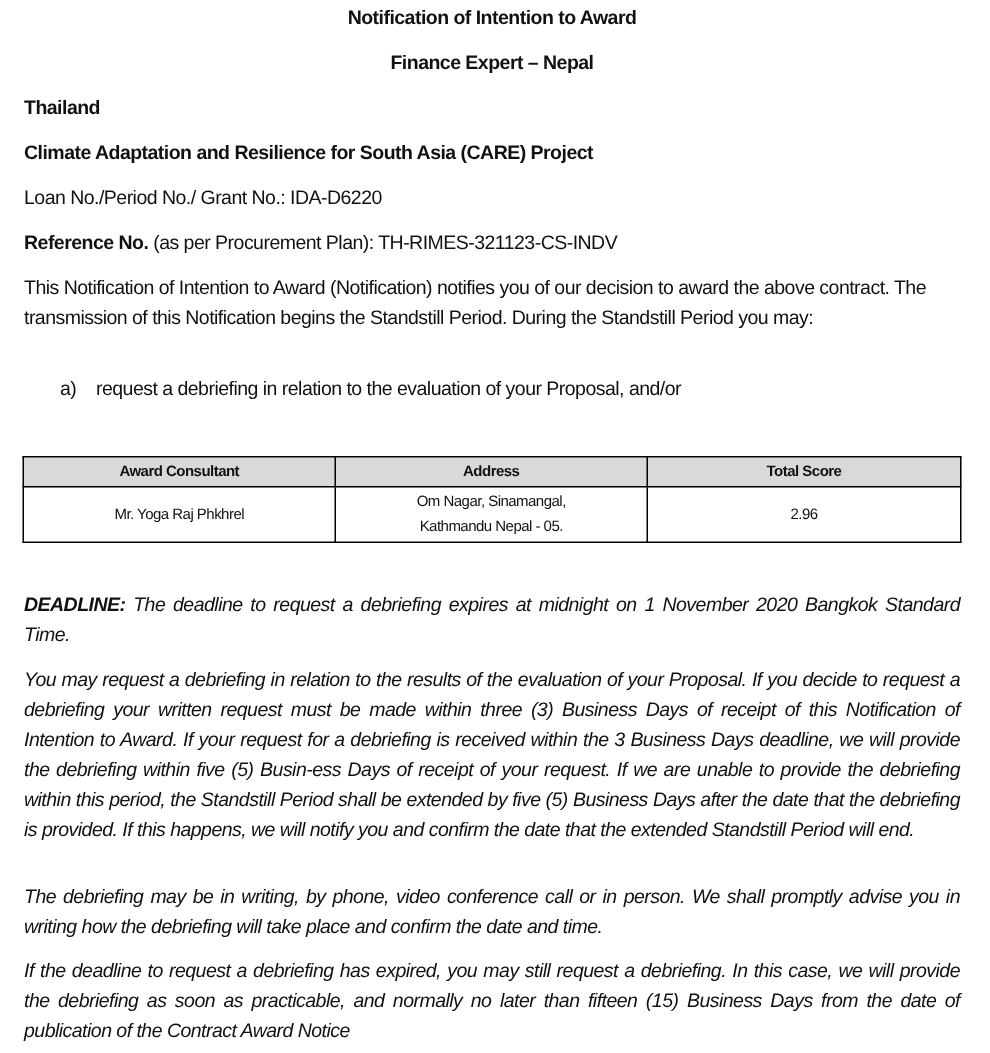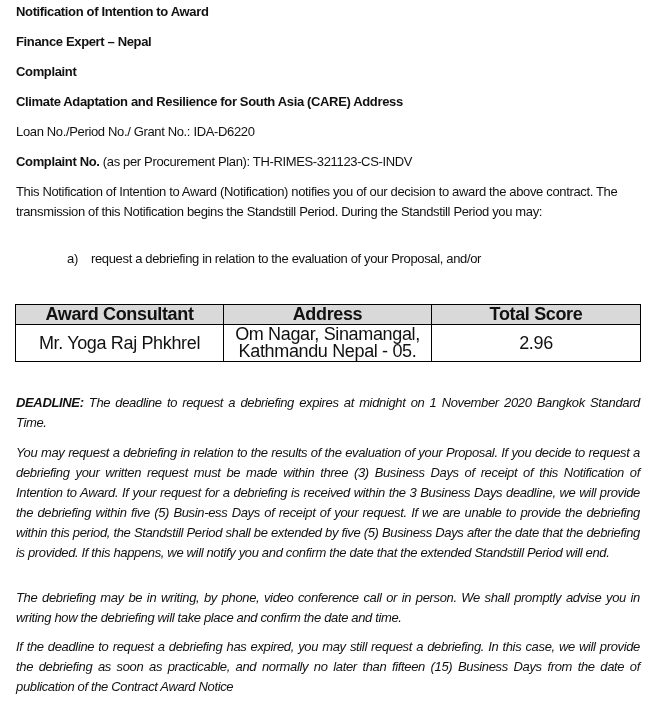--- a/index.html
+++ b/index.html
@@ -5,49 +5,49 @@
   html, body { margin: 0; padding: 0; background: #ffffff; }
   body {
     width: 660px; height: 702px; overflow: hidden; position: relative;
     font-family: "Liberation Sans", sans-serif;
     color: #111111;
     font-size: 13px;
     letter-spacing: -0.35px;
   }
   .doc { position: absolute; left: 16px; top: 0; width: 624px; }
   .line { position: absolute; left: 0; white-space: nowrap; line-height: 20px; }
-  .center { left: 0; width: 624px; }
+  .center { left: 0; width: 624px; text-align: center; }
   .b { font-weight: bold; }
   .para { position: absolute; left: 0; width: 624px; line-height: 20px; }
   .just { text-align: justify; font-style: italic; }
   .list { position: absolute; left: 24px; line-height: 20px; }
-  .list .li { white-space: nowrap; margin-left: 27px; }
+  .list .li { white-space: nowrap; }
   .list .mk { display: inline-block; width: 24px; }
   table.award {
     position: absolute; left: -1px; top: 304px; width: 625px;
     border-collapse: collapse; table-layout: fixed;
   }
   table.award th, table.award td {
     border: 1.3px solid #000; text-align: center; padding: 0;
-    font-size: 18px; line-height: 17px;
+    font-size: 10px; line-height: 17px;
   }
   table.award th { background: #d9d9d9; font-weight: bold; height: 19px; }
   table.award td { height: 36px; }
 </style>
 </head>
 <body>
 
 <div class="doc">
   <div class="line center b" style="top:2px">Notification of Intention to Award</div>
   <div class="line center b" style="top:32px">Finance Expert – Nepal</div>
-  <div class="line b" style="top:62px">Complaint</div>
-  <div class="line b" style="top:92px">Climate Adaptation and Resilience for South Asia (CARE) Address</div>
+  <div class="line b" style="top:62px">Thailand</div>
+  <div class="line b" style="top:92px">Climate Adaptation and Resilience for South Asia (CARE) Project</div>
   <div class="line" style="top:122px">Loan No./Period No./ Grant No.: IDA-D6220</div>
   <div class="line" style="top:152px">
-    <span class="b">Complaint No.</span><span> (as per Procurement Plan): TH-RIMES-321123-CS-INDV</span>
+    <span class="b">Reference No.</span><span> (as per Procurement Plan): TH-RIMES-321123-CS-INDV</span>
   </div>
   <div class="para" style="top:182px">This Notification of Intention to Award (Notification) notifies you of our decision to award the above contract. The transmission of this Notification begins the Standstill Period. During the Standstill Period you may:</div>
 
   <div class="list" style="top:249px">
     <div class="li">
       <span class="mk">a)</span><span>request a debriefing in relation to the evaluation of your Proposal, and/or</span>
     </div>
   </div>
 
   <table class="award">

